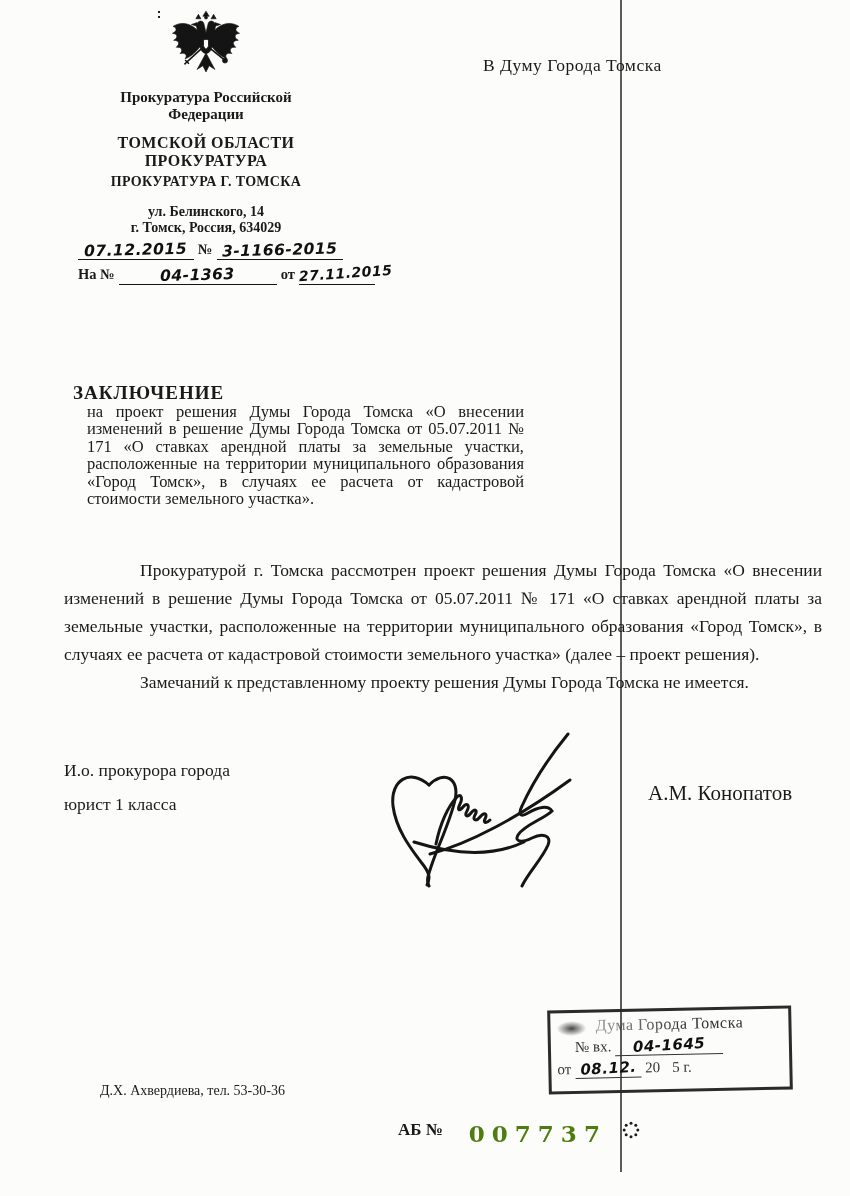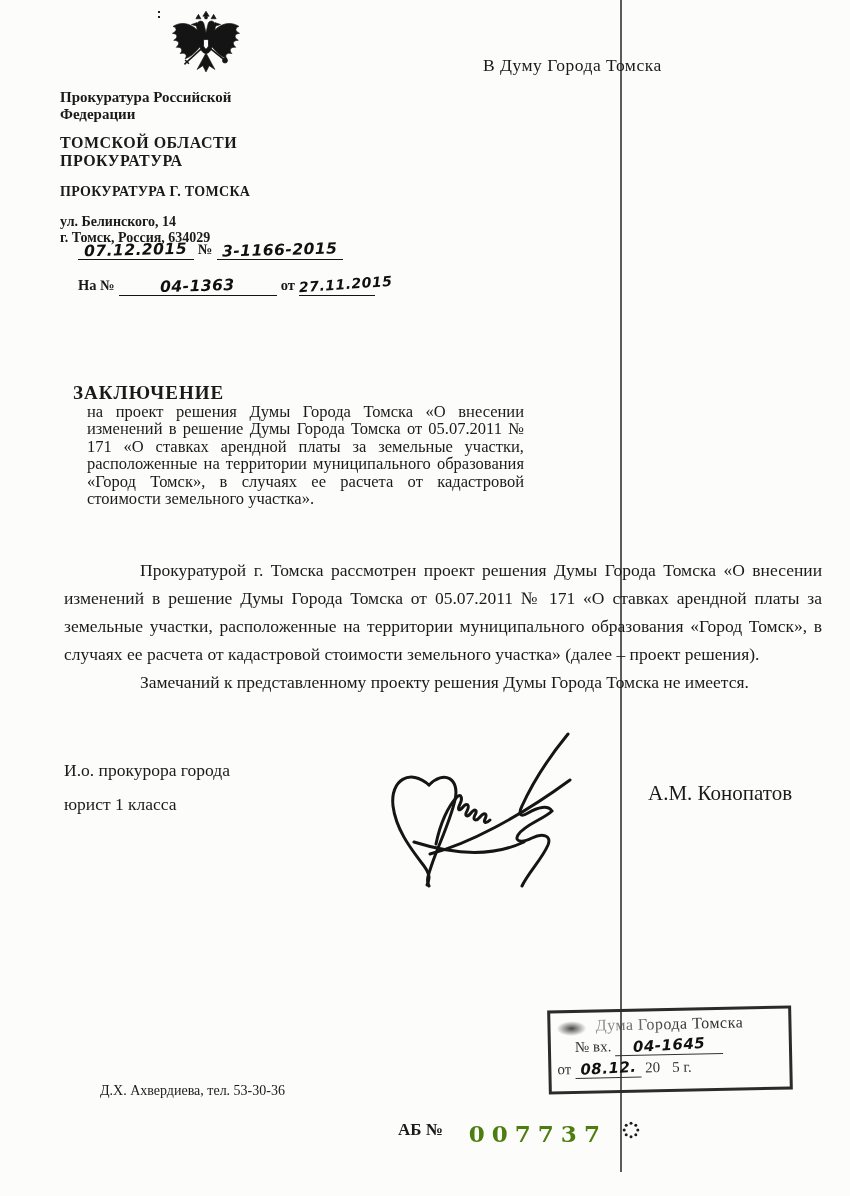--- a/index.html
+++ b/index.html
@@ -11,32 +11,32 @@
     overflow:hidden;
     font-family:"Liberation Serif", serif;
     color:#1a1a1a;
   }
   
   .fold-line{
     position:absolute;left:620px;top:0;width:2px;height:1172px;
     background:rgba(55,55,55,.82);
   }
   
-  .letterhead{position:absolute;left:60px;top:10px;width:292px;}
+  .letterhead{position:absolute;left:60px;top:10px;width:292px;text-align:center;}
   .emblem{display:block;margin:0 auto;}
   .lh-parent{font-weight:bold;font-size:15px;line-height:17px;margin-top:7px;}
   .lh-main{font-weight:bold;font-size:16px;line-height:18px;margin-top:11px;letter-spacing:.5px;}
-  .lh-city{font-weight:bold;font-size:14px;margin-top:14px;letter-spacing:.3px;}
+  .lh-city{font-weight:bold;font-size:14px;margin-top:4px;letter-spacing:.3px;}
   .lh-addr{font-weight:bold;font-size:14px;line-height:16px;margin-top:14px;}
   .artifact-colon{position:absolute;left:158px;top:11px;width:2px;height:2px;background:#222;
     box-shadow:0 5px 0 #222;}
   
   .ref{position:absolute;left:78px;top:241px;width:300px;}
   .ref-row{display:flex;align-items:flex-end;}
-  .ref-row + .ref-row{margin-top:17px;align-items:center;}
+  .ref-row + .ref-row{margin-top:6px;align-items:center;}
   .ref-label{font-weight:bold;font-size:14.5px;padding:0 4px 2px 4px;white-space:nowrap;}
   .seg{display:inline-block;border-bottom:1.6px solid #141414;text-align:center;}
   .hw{
     font-family:"DejaVu Sans", sans-serif;
     font-style:italic;font-weight:600;
     font-size:15.5px;color:#101010;
     transform:rotate(-1.5deg);display:inline-block;
     letter-spacing:.5px;white-space:nowrap;
   }
   .seg-date1{width:116px;}

